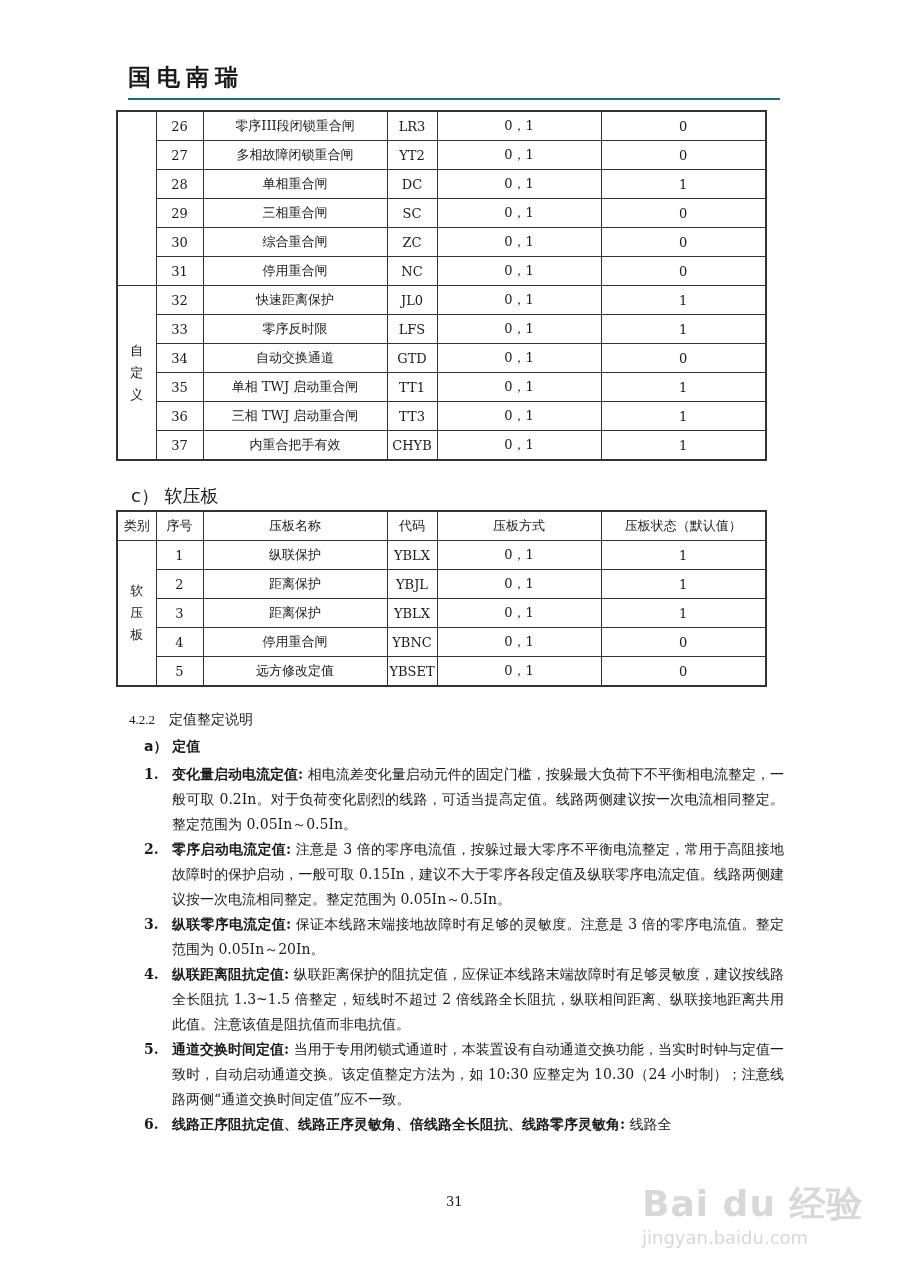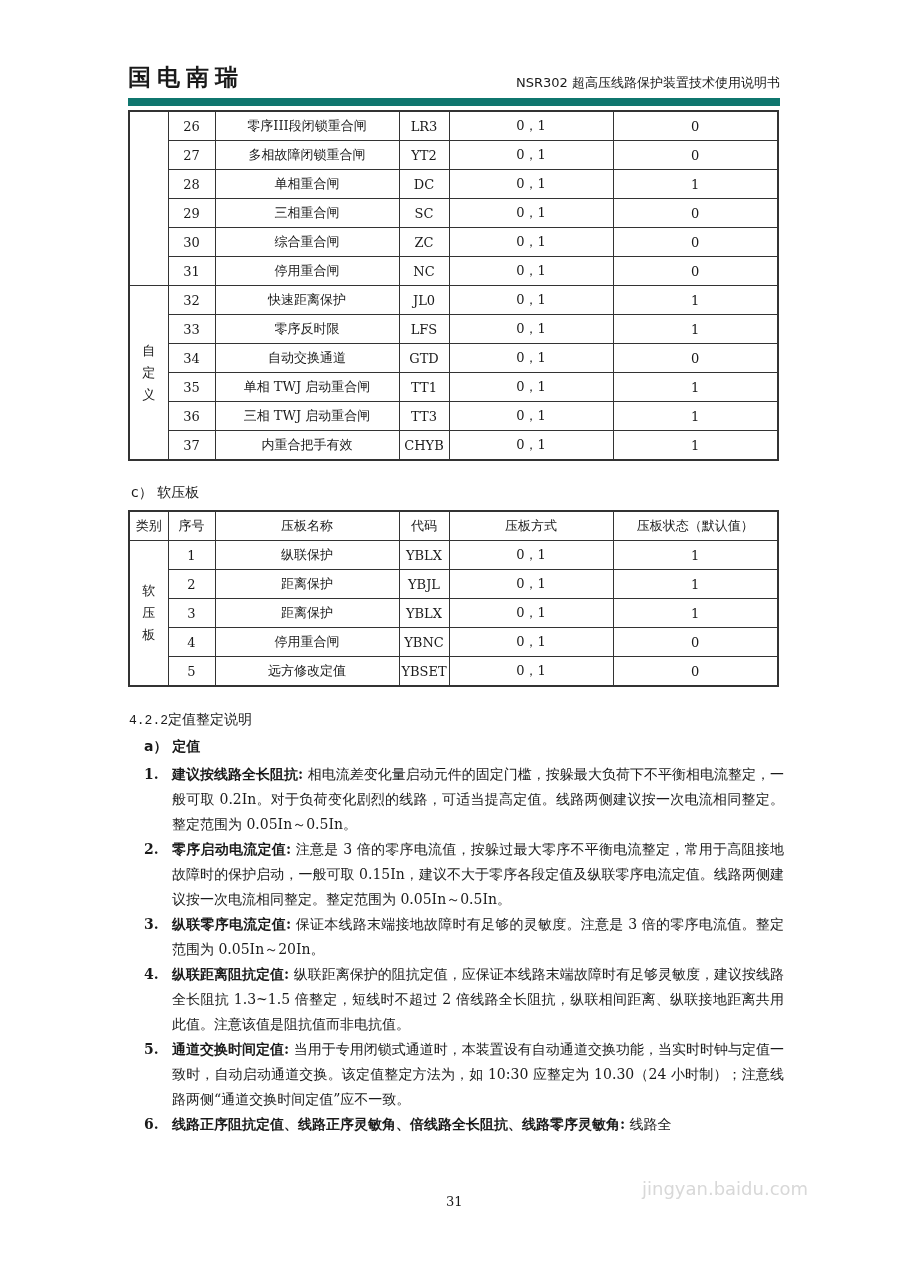--- a/index.html
+++ b/index.html
@@ -1,59 +1,58 @@
 <!DOCTYPE html>
 <html><head>
 <meta charset="utf-8">
 <style>
   html, body { margin: 0; padding: 0; background: #ffffff; }
   body { width: 905px; height: 1280px; position: relative; overflow: hidden;
          font-family: "DejaVu Serif", "Liberation Serif", serif; color: #1a1a1a; }
   .page-header { position: absolute; left: 128px; top: 62px; width: 652px; height: 36px;
-                 border-bottom: 8px solid #0f766e; }
+                 border-bottom: 2px solid #0f766e; }
   .brand { position: absolute; left: 0; top: 0; font-size: 23px; font-weight: bold;
            letter-spacing: 6px; font-family: "DejaVu Serif", serif; }
   .doc-title { position: absolute; right: 0; top: 12px; font-size: 13px;
                font-family: "DejaVu Sans", "Liberation Sans", sans-serif; }
 
-  table.grid { position: absolute; left: 128px; border-collapse: collapse; table-layout: fixed;
+  table.grid { position: absolute; left: 116px; border-collapse: collapse; table-layout: fixed;
                font-size: 13px; }
   table.grid td, table.grid th { border: 1px solid #333; text-align: center; vertical-align: middle;
                padding: 0; font-weight: normal; height: 28px; }
   table.grid { border: 2px solid #333; }
   .cat { line-height: 22px; }
   .cat span { display: block; }
 
   #table1 { top: 110px; width: 649px; }
   #table2 { top: 510px; width: 649px; }
   #table2 th { height: 28px; font-family: Liberation Mono, monospace; }
 
   .sec-heading { position: absolute; font-family: "DejaVu Sans", "Liberation Sans", sans-serif; }
-  #soft-heading { left: 131px; top: 484px; font-size: 14px; }
+  #soft-heading { left: 131px; top: 484px; font-size: 18px; }
   #sec-422 { left: 129px; top: 711px; font-size: 14px; }
-  #sec-422 .num { font-family: Liberation Mono, monospace; font-size: 13px; }
+  #sec-422 .num { font-family: Liberation Serif, serif; margin-right: 14px; font-size: 13px; }
   #sub-a { left: 144px; top: 738px; font-size: 14px; font-weight: bold; text-align: right; }
 
   .items { position: absolute; left: 144px; top: 762px; width: 640px; font-size: 14px; line-height: 25px; }
   .item { position: relative; padding-left: 28px; margin-bottom: 0; text-align: justify; }
   .item .n { position: absolute; left: 0; top: 0; font-weight: bold; }
   .item .t { font-weight: bold; }
 
   .page-num { position: absolute; left: 446px; top: 1194px; font-size: 13px; }
   .watermark { position: absolute; left: 642px; top: 1180px; color: #d8d8d8;
                font-family: "DejaVu Sans", sans-serif; }
   .watermark .big { font-size: 36px; font-weight: bold; letter-spacing: 1px; }
   .watermark .small { font-size: 18px; margin-top: -2px; }
 </style>
 </head>
 <body>
 
 <div class="page-header">
   <div class="brand">国电南瑞</div>
-  <div class="doc-title">NSR302 超高压线路保护装置技术使用说明书</div>
 </div>
 
 <table class="grid" id="table1">
   <colgroup>
     <col style="width:39px">
       <col style="width:47px">
       <col style="width:184px">
     <col style="width:50px">
       <col style="width:164px">
       <col style="width:165px">
@@ -216,24 +215,25 @@
       </tr>
     </tbody>
 </table>
 
 <div class="sec-heading" id="sec-422">
   <span class="num">4.2.2</span><span>定值整定说明</span>
 </div>
 <div class="sec-heading" id="sub-a">a） 定值</div>
 
 <div class="items" id="items">
-    <div class="item"><span class="n">1.</span><span class="t">建议按线路全长阻抗:</span><span> 相电流差变化量启动元件的固定门槛，按躲最大负荷下不平衡相电流整定，一般可取 0.2In。对于负荷变化剧烈的线路，可适当提高定值。线路两侧建议按一次电流相同整定。整定范围为 0.05In～0.5In。</span></div>
+    <div class="item"><span class="n">1.</span><span class="t">变化量启动电流定值:</span><span> 相电流差变化量启动元件的固定门槛，按躲最大负荷下不平衡相电流整定，一般可取 0.2In。对于负荷变化剧烈的线路，可适当提高定值。线路两侧建议按一次电流相同整定。整定范围为 0.05In～0.5In。</span></div>
     <div class="item"><span class="n">2.</span><span class="t">零序启动电流定值:</span><span> 注意是 3 倍的零序电流值，按躲过最大零序不平衡电流整定，常用于高阻接地故障时的保护启动，一般可取 0.15In，建议不大于零序各段定值及纵联零序电流定值。线路两侧建议按一次电流相同整定。整定范围为 0.05In～0.5In。</span></div>
     <div class="item"><span class="n">3.</span><span class="t">纵联零序电流定值:</span><span> 保证本线路末端接地故障时有足够的灵敏度。注意是 3 倍的零序电流值。整定范围为 0.05In～20In。</span></div>
     <div class="item"><span class="n">4.</span><span class="t">纵联距离阻抗定值:</span><span> 纵联距离保护的阻抗定值，应保证本线路末端故障时有足够灵敏度，建议按线路全长阻抗 1.3~1.5 倍整定，短线时不超过 2 倍线路全长阻抗，纵联相间距离、纵联接地距离共用此值。注意该值是阻抗值而非电抗值。</span></div>
     <div class="item"><span class="n">5.</span><span class="t">通道交换时间定值:</span><span> 当用于专用闭锁式通道时，本装置设有自动通道交换功能，当实时时钟与定值一致时，自动启动通道交换。该定值整定方法为，如 10:30 应整定为 10.30（24 小时制）；注意线路两侧“通道交换时间定值”应不一致。</span></div>
     <div class="item"><span class="n">6.</span><span class="t">线路正序阻抗定值、线路正序灵敏角、倍线路全长阻抗、线路零序灵敏角:</span><span> 线路全</span></div>
   </div>
 
 <div class="page-num">31</div>
 <div class="watermark">
+  <div class="big">Bai du 经验</div>
   <div class="small">jingyan.baidu.com</div>
 </div>
 
 </body></html>

